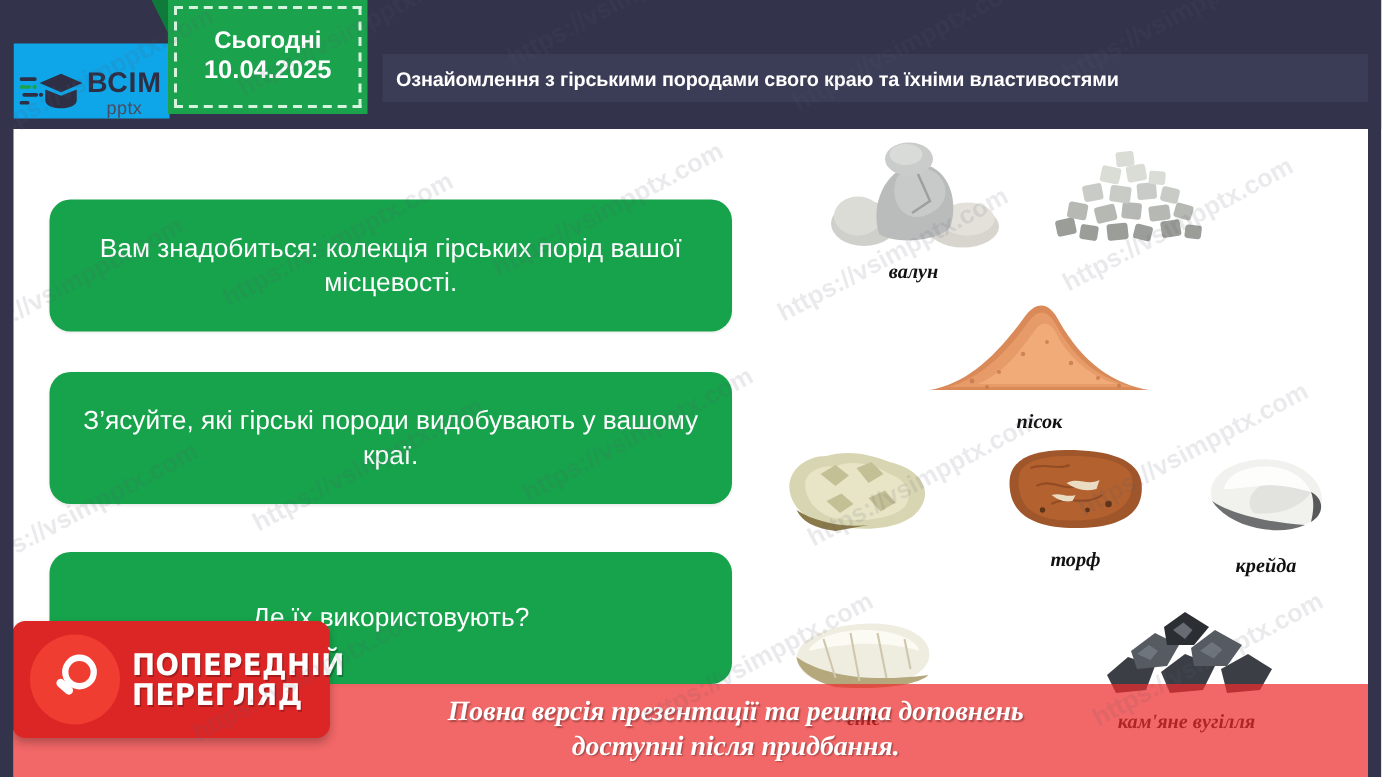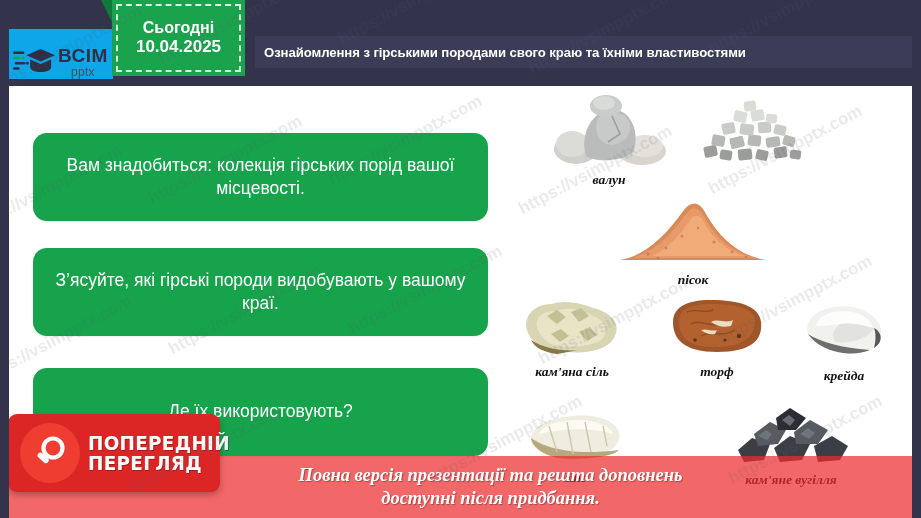--- a/index.html
+++ b/index.html
@@ -278,21 +278,20 @@
           <path d="M20 30 C18 20 28 14 40 15 C52 10 66 14 76 20 C88 24 92 34 86 42 C78 50 58 52 42 50 C30 48 22 40 20 30 Z" fill="#e7e5c6"></path>
           <g fill="#c3c096">
             <path d="M30 20 l10 -6 l9 7 l-9 7 Z"></path>
             <path d="M54 16 l10 -4 l8 8 l-10 6 Z"></path>
             <path d="M34 38 l10 -5 l8 7 l-9 6 Z"></path>
             <path d="M62 36 l11 -5 l7 8 l-10 6 Z"></path>
           </g>
           <path d="M14 44 C26 52 46 56 62 54 L40 58 C26 56 18 52 14 44 Z" fill="#8a7a4a"></path>
         </svg>
       </div>
-      <div class="label">кам'яна сіль</div>
     </div>
 
     <div class="rock" style="left:158px;top:210px;width:118px;">
       <div class="art">
         <svg width="100" height="62" viewBox="0 0 100 62" aria-hidden="true">
           <path d="M6 26 C6 12 18 4 44 4 C72 4 92 10 94 26 C96 44 84 56 50 56 C18 56 6 44 6 26 Z" fill="#a0562b"></path>
           <path d="M12 24 C12 13 24 8 46 8 C70 8 88 13 88 25 C88 41 76 51 48 51 C20 51 12 41 12 24 Z" fill="#b3612f"></path>
           <g stroke="#8a4620" stroke-width="1.4" fill="none" opacity=".8">
             <path d="M24 28 C34 22 44 34 56 26"></path>
             <path d="M34 40 C44 34 56 42 68 34"></path>

